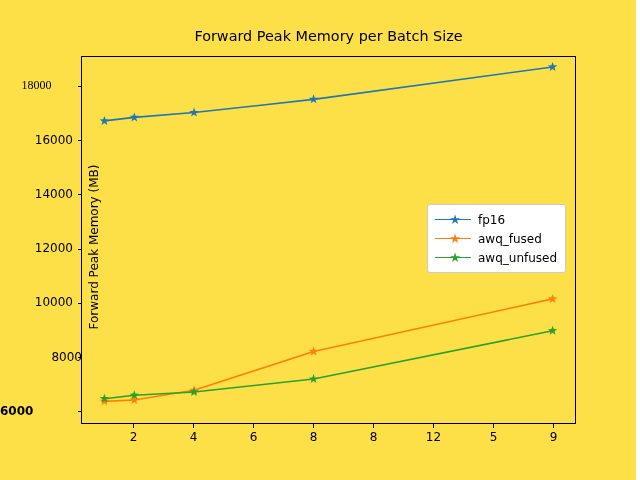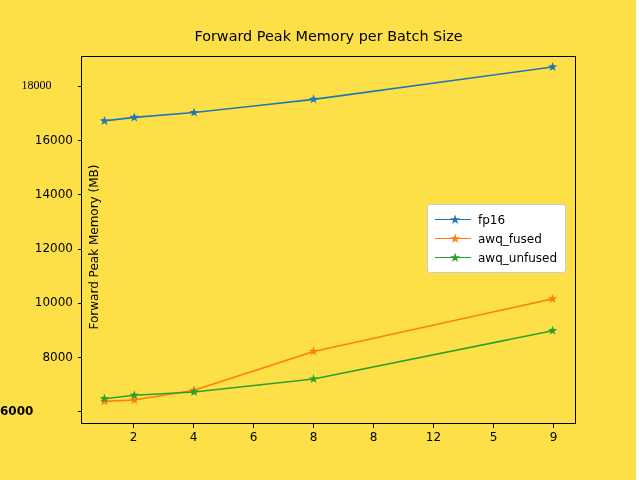--- a/index.html
+++ b/index.html
@@ -173,21 +173,21 @@
             <polygon points="472.50,270.21 473.68,273.60 477.26,273.67 474.40,275.83 475.44,279.26 472.50,277.21 469.56,279.26 470.60,275.83 467.74,273.67 471.32,273.60" fill="#2ca02c"></polygon>
           </g>
         </svg>
     </div>
   </div>
 
   <div id="ytick-layer">
       <div class="ytick-mark" style="left: 77.5px; top: 411.244px;"></div>
       <div class="ytick-label" style="right: auto; left: 0px; width: 73px; text-align: left; top: 403.744px; font-weight: bold;">6000</div>
       <div class="ytick-mark" style="left: 77.5px; top: 357.015px;"></div>
-      <div class="ytick-label" style="right: auto; left: 0px; width: 73px; text-align: right; top: 349.515px;">8000</div>
+      <div class="ytick-label" style="right: auto; left: 0px; width: 73px; text-align: right; top: 349.515px; padding-left: 9px;">8000</div>
       <div class="ytick-mark" style="left: 77.5px; top: 302.786px;"></div>
       <div class="ytick-label" style="right: auto; left: 0px; width: 73px; text-align: right; top: 295.286px;">10000</div>
       <div class="ytick-mark" style="left: 77.5px; top: 248.556px;"></div>
       <div class="ytick-label" style="right: auto; left: 0px; width: 73px; text-align: right; top: 241.056px;">12000</div>
       <div class="ytick-mark" style="left: 77.5px; top: 194.327px;"></div>
       <div class="ytick-label" style="right: auto; left: 0px; width: 73px; text-align: right; top: 186.827px;">14000</div>
       <div class="ytick-mark" style="left: 77.5px; top: 140.098px;"></div>
       <div class="ytick-label" style="right: auto; left: 0px; width: 73px; text-align: right; top: 132.598px;">16000</div>
       <div class="ytick-mark" style="left: 77.5px; top: 85.8684px;"></div>
       <div class="ytick-label" style="right: auto; left: 0px; width: 73px; text-align: center; top: 78.3684px; font-family: Liberation Serif, serif;">18000</div>

